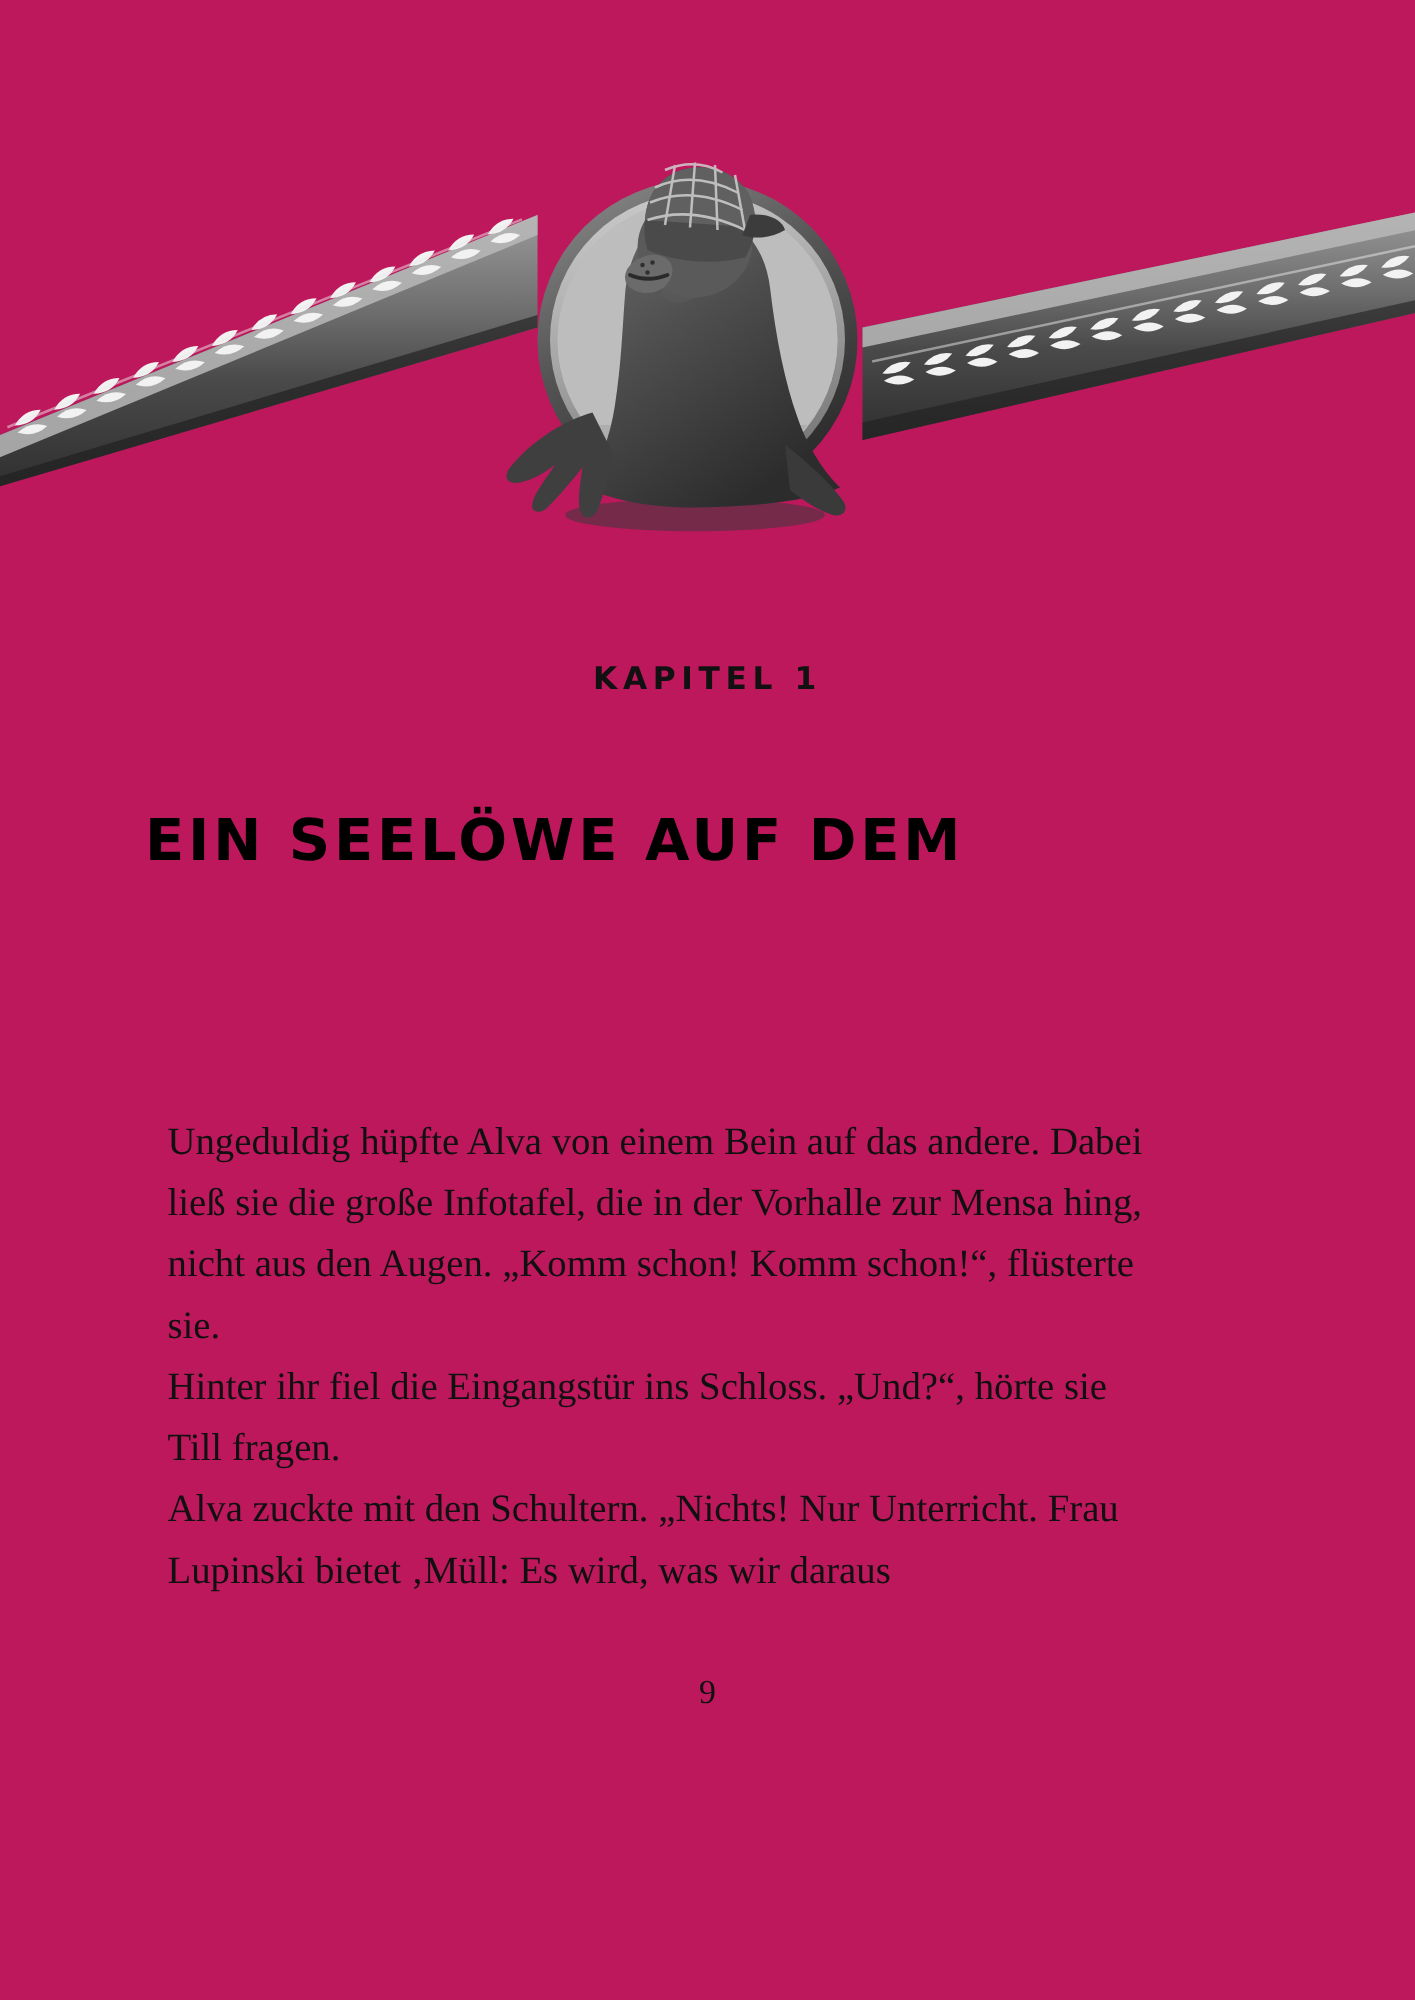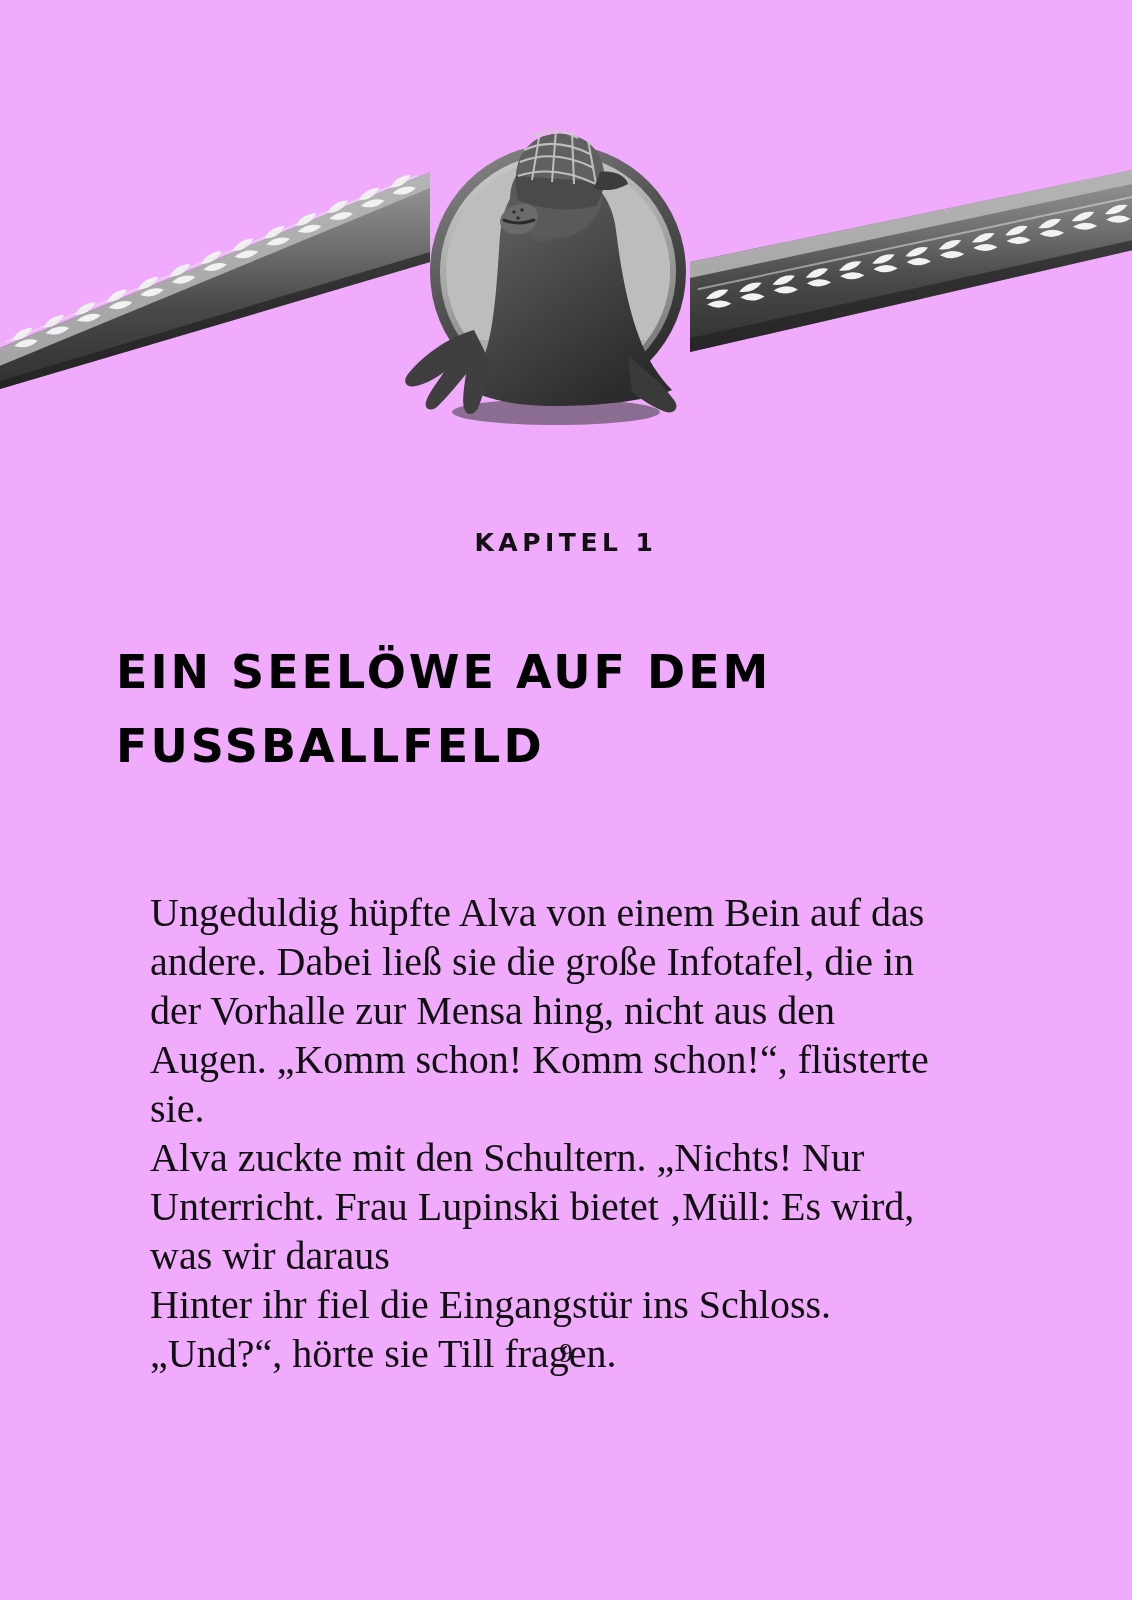--- a/index.html
+++ b/index.html
@@ -4,21 +4,21 @@
 <style>
   html, body {
     margin: 0;
     padding: 0;
     background: #ffffff;
   }
   .page {
     position: relative;
     width: 1132px;
     height: 1600px;
-    background: #f0abfc;
+    background: #be185d;
     overflow: hidden;
     font-family: "Liberation Serif", serif;
   }
 
   
   .illustration {
     position: absolute;
     left: 0;
     top: 0;
     width: 1132px;
@@ -54,24 +54,24 @@
     letter-spacing: 3px;
     font-weight: 700;
     color: #000000;
     text-transform: uppercase;
   }
 
   
   .body-text {
     position: absolute;
     top: 888px;
-    left: 150px;
+    left: 134px;
     width: 795px;
     font-family: "Liberation Serif", serif;
-    font-size: 40px;
+    font-size: 31px;
     line-height: 49px;
     color: #101010;
     text-align: left;
   }
   .body-text p {
     margin: 0;
   }
 
   
   .page-number {
@@ -228,24 +228,23 @@
 
         <path d="M600,172 c14,-2 26,4 28,12 c-10,6 -24,8 -34,4 z" fill="#3c3c3c"></path>
       </g>
     </svg>
   </div>
 
   <div class="chapter-number">KAPITEL 1</div>
 
   <h1 class="chapter-title">
     <span>EIN SEELÖWE AUF DEM</span><br>
-    <span>FUßBALLFELD</span>
   </h1>
 
   <div class="body-text">
     <p>Ungeduldig hüpfte Alva von einem Bein auf das andere. Dabei ließ sie die große Infotafel, die in der Vorhalle zur Mensa hing, nicht aus den Augen. „Komm schon! Komm schon!“, flüsterte sie.</p>
+    <p>Hinter ihr fiel die Eingangstür ins Schloss. „Und?“, hörte sie Till fragen.</p>
     <p>Alva zuckte mit den Schultern. „Nichts! Nur Unterricht. Frau Lupinski bietet ‚Müll: Es wird, was wir daraus</p>
-    <p>Hinter ihr fiel die Eingangstür ins Schloss. „Und?“, hörte sie Till fragen.</p>
   </div>
 
   <div class="page-number">9</div>
 
 </div>
 
 </body></html>

